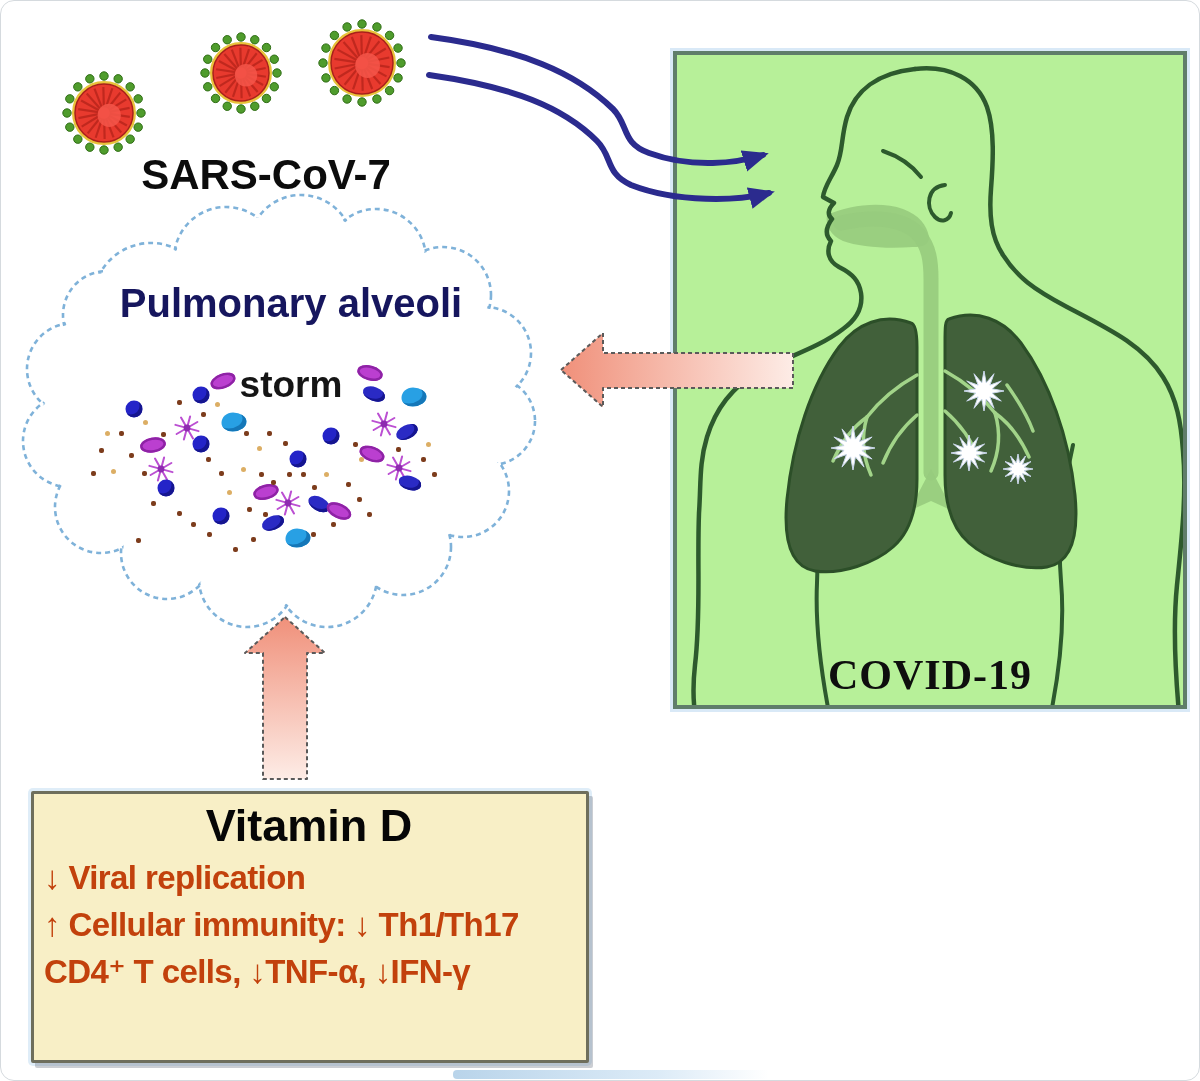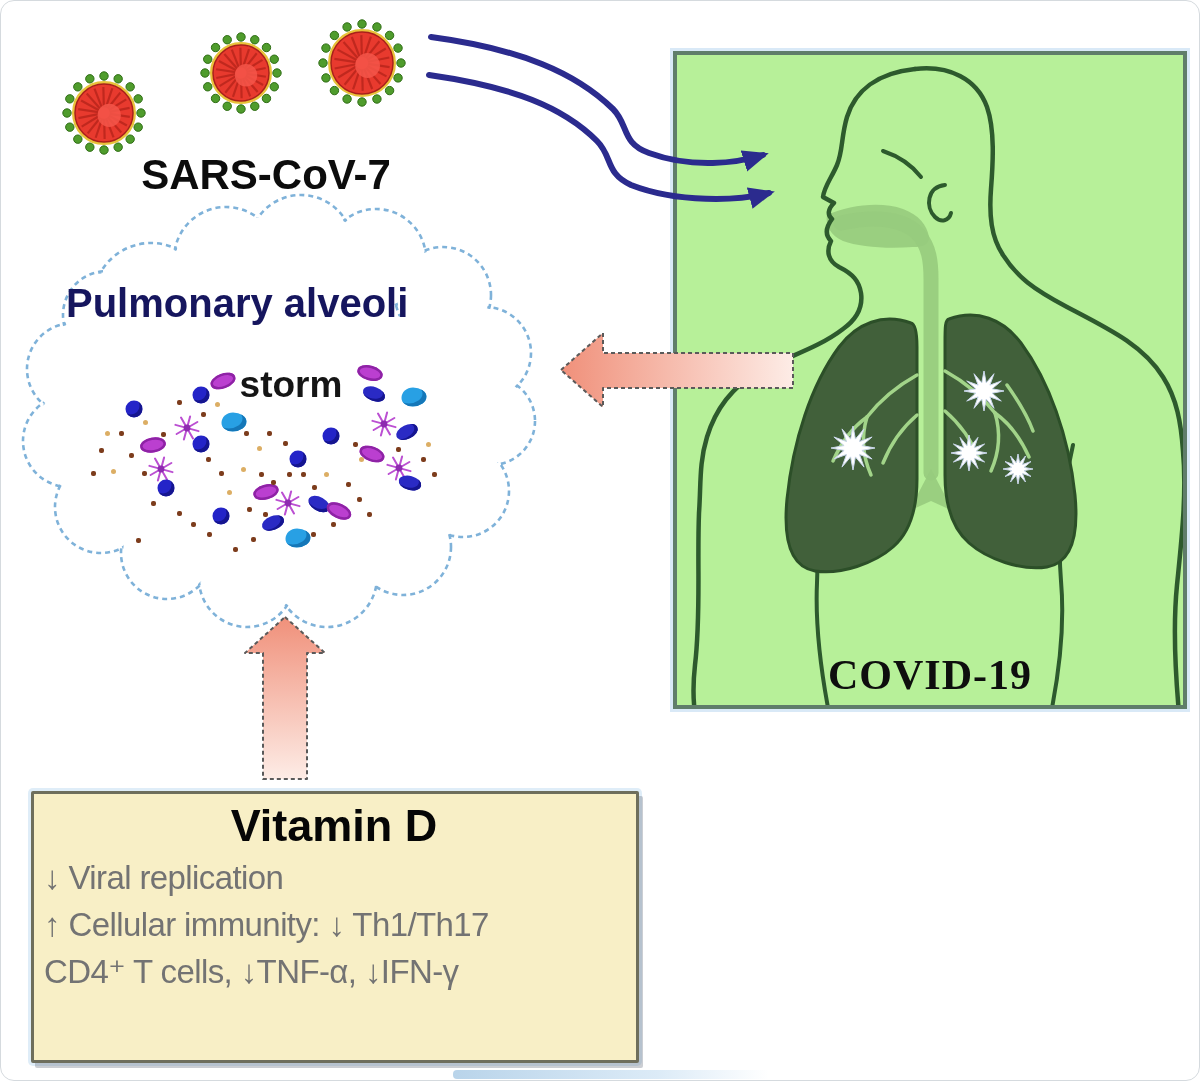--- a/index.html
+++ b/index.html
@@ -3,21 +3,21 @@
 <meta charset="utf-8">
 <style>
   html,body{margin:0;padding:0;background:#fff;}
   .stage{position:relative;width:1200px;height:1081px;background:#fff;
     border:1px solid #d5dade;border-radius:14px;overflow:hidden;box-sizing:border-box;
     font-family:"Liberation Sans","DejaVu Sans",sans-serif;}
   .stage-svg{position:absolute;left:0;top:0;width:1200px;height:1081px;z-index:4;pointer-events:none;}
   .abs{position:absolute;}
   
   .sars-label{left:95px;top:150px;width:340px;text-align:center;font-size:42px;font-weight:700;color:#0c0c0c;z-index:5;}
-  .cloud-title{left:65px;top:280px;width:450px;text-align:left;font-size:40px;font-weight:700;color:var(--navy_text);z-index:6;}
+  .cloud-title{left:65px;top:280px;width:450px;text-align:center;font-size:40px;font-weight:700;color:var(--navy_text);z-index:6;}
   .cloud-sub{left:65px;width:450px;text-align:center;font-size:37px;font-weight:600;color:#151515;z-index:6;}
   .cloud-sub1{top:323px;}
   .cloud-sub2{top:363px;}
   
   .covid-panel{left:672px;top:50px;width:514px;height:658px;box-sizing:border-box;
     background:var(--green_bg);border:4px solid var(--green_border);
     box-shadow:0 0 0 3px rgba(185,215,240,.55);z-index:1;}
   .body-svg{position:absolute;left:0;top:0;width:506px;height:650px;}
   .covid-label{position:absolute;left:0;bottom:6px;width:100%;text-align:center;
     font-family:"Liberation Serif","DejaVu Serif",serif;font-size:42px;font-weight:700;
@@ -45,26 +45,26 @@
   .cells-layer{left:0;top:0;width:1200px;height:1081px;z-index:5;pointer-events:none;}
   .cell,.dot{position:absolute;display:block;}
   .lympho{width:17px;height:17px;border-radius:50%;background:#2424c8;box-shadow:inset -3px -3px 0 #15158f;}
   .loval{width:23px;height:14px;border-radius:50%;background:#2a2ac4;box-shadow:inset -3px -2px 0 #15158f;}
   .mono{width:26px;height:15px;border-radius:50%;background:#bb3fd0;box-shadow:inset 0 0 0 2.5px #8e23a5;}
   .eos{width:25px;height:19px;background:#28a0e4;border-radius:46% 54% 55% 45%/55% 48% 52% 45%;box-shadow:inset -4px -3px 0 #1577b8;}
   .star{width:30px;height:30px;}
   .dotb{width:5px;height:5px;background:#7c3c1c;border-radius:2px;}
   .dott{width:5px;height:5px;background:#dcae64;border-radius:50%;}
   
-  .vitamin-box{left:30px;top:790px;width:608px;height:272px;box-sizing:border-box;z-index:6;
+  .vitamin-box{left:30px;top:790px;width:558px;height:272px;box-sizing:border-box;z-index:6;
     background:var(--vitamin_bg);border:3px solid var(--vitamin_border);border-radius:2px;
     box-shadow:4px 5px 0 rgba(105,115,128,.35),0 0 0 3px rgba(185,215,240,.45);
     padding:4px 12px 0 10px;overflow:hidden;}
   .vitamin-title{text-align:center;font-size:45px;font-weight:600;color:#060606;line-height:56px;}
-  .vd-item{font-size:33px;line-height:47px;font-weight:400;color:#737373;letter-spacing:-0.6px;white-space:nowrap;}
+  .vd-item{font-size:33px;line-height:47px;font-weight:700;color:#c2410c;letter-spacing:-0.6px;white-space:nowrap;}
   
   .bottom-bar{left:452px;top:1069px;width:316px;height:9px;border-radius:4px;z-index:2;
     background:linear-gradient(90deg,#b9d4ea,#dcebf7 65%,rgba(255,255,255,0));}
 </style>
 </head>
 <body>
 
 <div class="stage">
 
   <div class="abs covid-panel">

